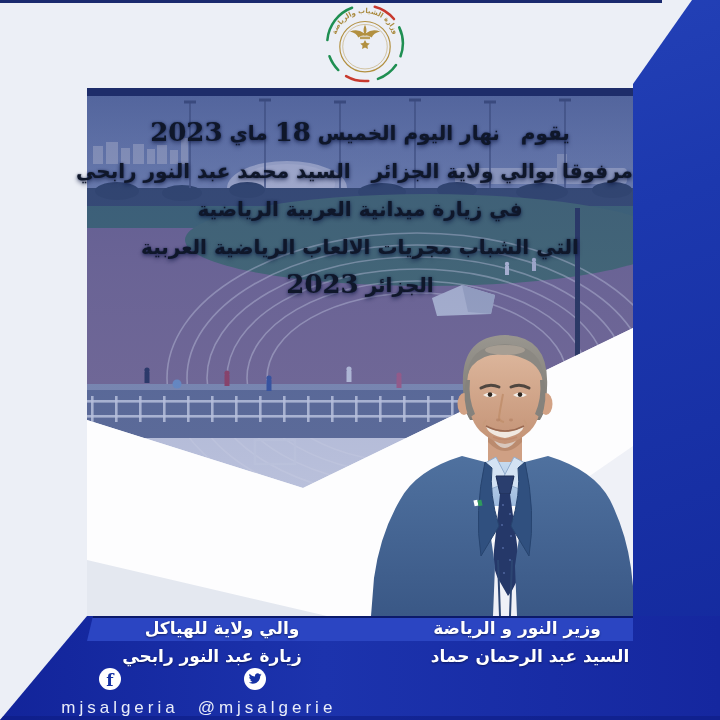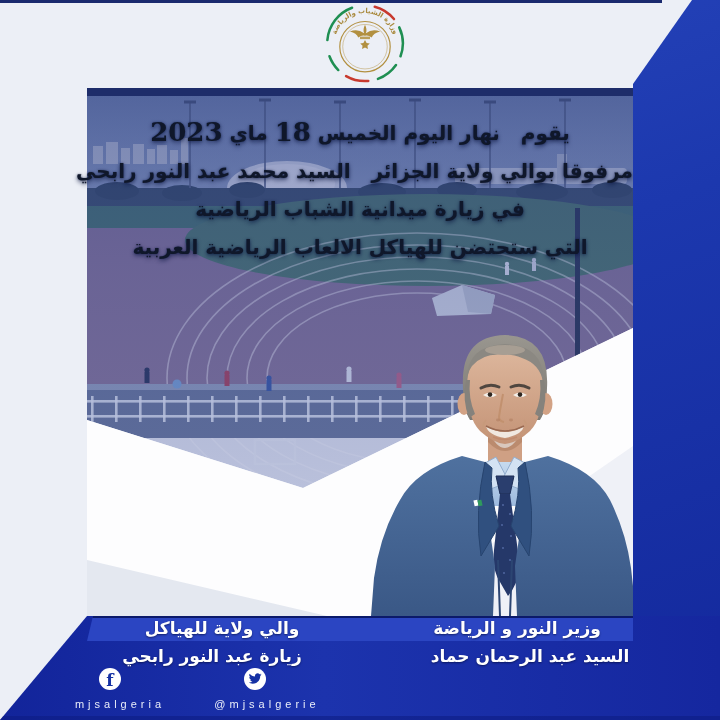--- a/index.html
+++ b/index.html
@@ -54,21 +54,21 @@
   .off-name-left{left:77px;top:30px;width:270px;}
   .off-title-right{left:387px;top:2px;width:260px;}
   .off-name-right{left:400px;top:30px;width:260px;}
 
   .social-circle{position:absolute;width:22px;height:22px;border-radius:50%;
     background:#ffffff;display:flex;align-items:center;justify-content:center;}
   .fb-circle{left:99px;top:52px;}
   .tw-circle{left:244px;top:52px;}
   .fb-glyph{font-family:"DejaVu Serif",serif;font-weight:bold;color:#1632a4;
     font-size:17px;line-height:1;margin-top:3px;}
-  .handle{position:absolute;color:#e9edf9;font-size:11px;letter-spacing:4px;
+  .handle{position:absolute;color:#e9edf9;font-size:17px;letter-spacing:4px;
     font-family:"Liberation Sans",sans-serif;text-align:center;}
   .fb-handle{left:50px;top:82px;width:140px;}
   .tw-handle{left:193px;top:82px;width:148px;}
 
   
   .logo{left:323px;top:2px;width:84px;height:86px;z-index:8;}
 </style>
 </head>
 <body>
 
@@ -246,22 +246,23 @@
   </div>
 
   <div class="abs white-zone">
     <div class="fold-a"></div>
     <div class="fold-b"></div>
   </div>
 
   <div class="abs announcement" dir="rtl">
     <div class="line">يقوم&nbsp;&nbsp;&nbsp;نهار اليوم الخميس <span class="digits">18</span> ماي <span class="digits">2023</span></div>
     <div class="line">مرفوقا بوالي ولاية الجزائر&nbsp;&nbsp;&nbsp;السيد محمد عبد النور رابحي</div>
-    <div class="line">في زيارة ميدانية الشباب الرياضية</div>
-    <div class="line">التي ستحتضن للهياكل الالعاب الرياضية العربية</div>
+    <div class="line">في زيارة ميدانية العربية الرياضية</div>
+    <div class="line">التي الشباب مجريات الالعاب الرياضية العربية</div>
+    <div class="line">الجزائر <span class="digits">2023</span></div>
   </div>
 
   <div class="abs minister">
     <svg width="281" height="286" viewBox="0 0 281 286">
       <defs>
         <linearGradient id="skin" x1="0" y1="0" x2="0" y2="1">
           <stop offset="0" stop-color="#ddb79d"></stop>
             <stop offset="1" stop-color="#c49376"></stop>
         </linearGradient>
         <linearGradient id="suit" x1="0" y1="0" x2="0" y2="1">

